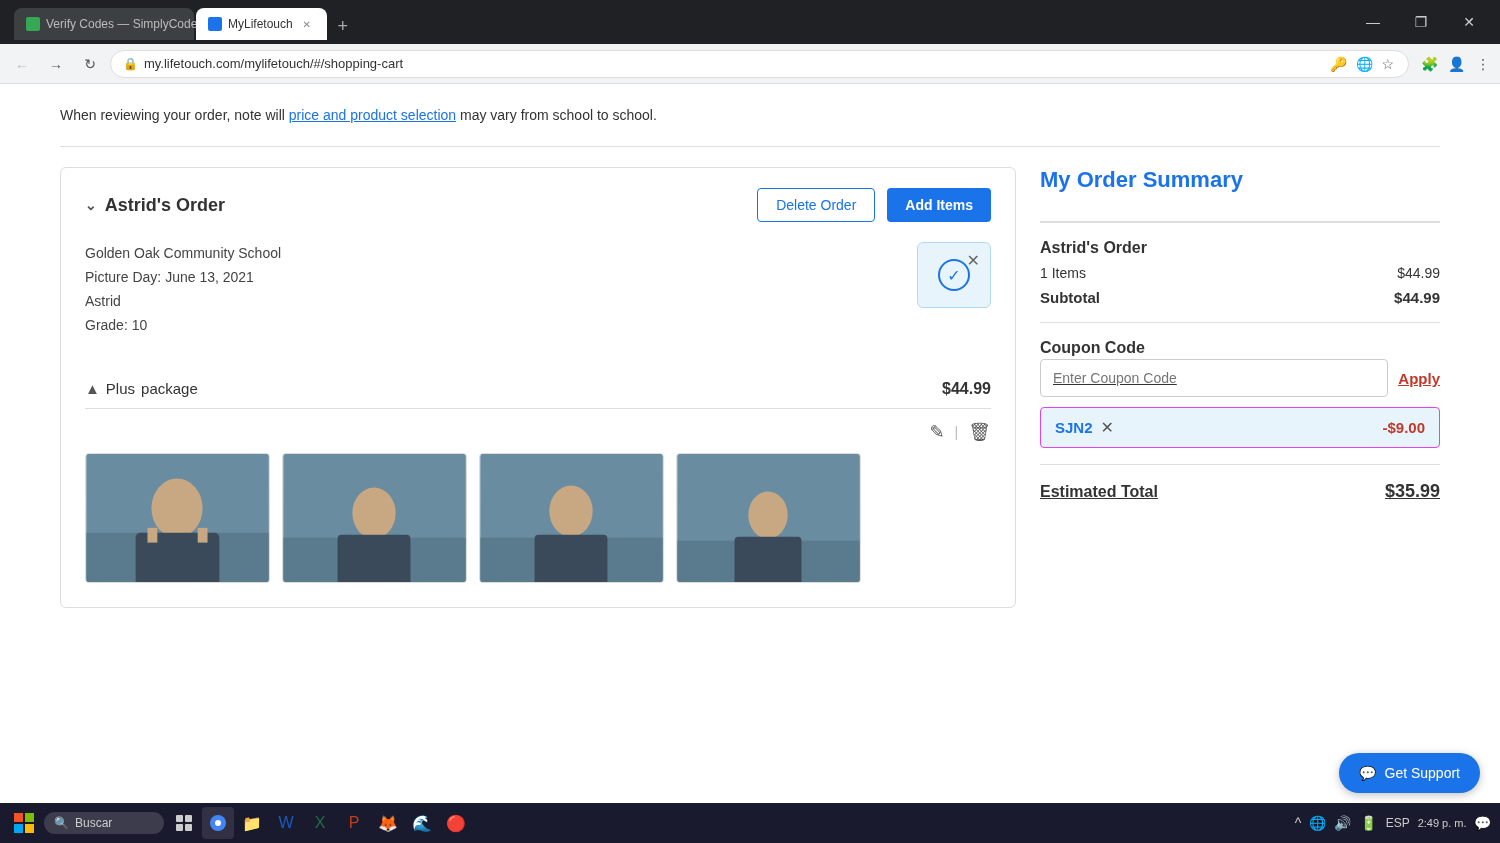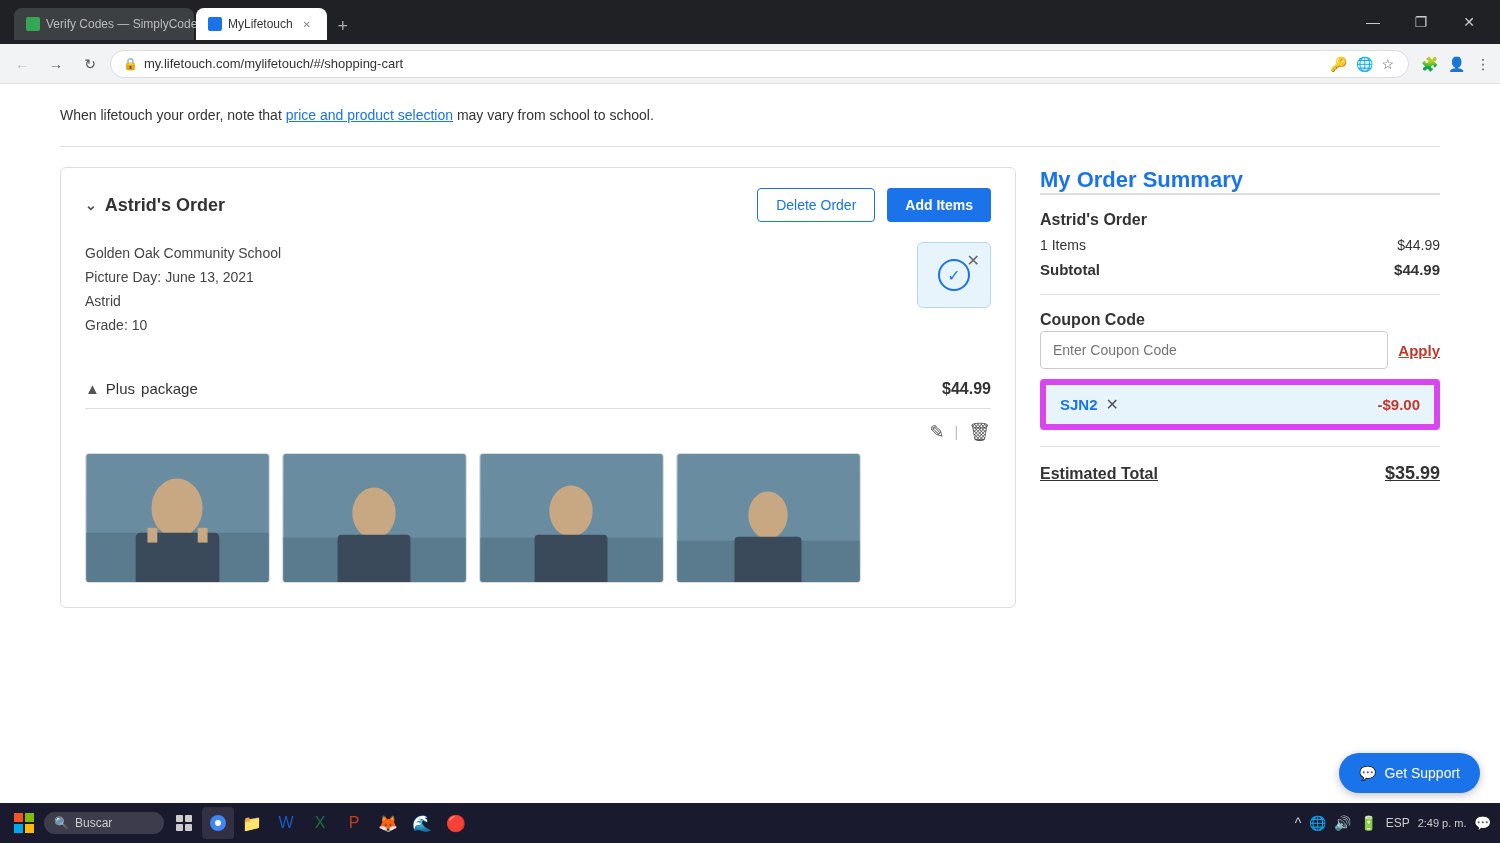--- a/index.html
+++ b/index.html
@@ -268,21 +268,21 @@
     
     .order-summary {
       width: 400px;
       flex-shrink: 0;
     }
     .summary-title {
       font-size: 22px;
       font-weight: bold;
       color: #1a73e8;
       border-bottom: 2px solid #ddd;
-      padding-bottom: 0;
+      padding-bottom: 28px;
       margin-bottom: 16px;
     }
     .summary-order-name {
       font-size: 16px;
       font-weight: bold;
       margin-bottom: 8px;
     }
     .summary-row {
       display: flex;
       justify-content: space-between;
@@ -290,21 +290,21 @@
       margin-bottom: 8px;
       font-size: 14px;
     }
     .summary-row.bold { font-weight: bold; font-size: 15px; }
     .summary-divider { border: none; border-top: 1px solid #ddd; margin: 16px 0; }
 
     
     .coupon-section { margin-bottom: 16px; }
     .coupon-label { font-size: 16px; font-weight: bold; margin-bottom: 2px; }
     .coupon-input-row {
-      display: flex; align-items: center; gap: 10px;
+      display: flex; align-items: center; gap: 10px; text-decoration: underline;
     }
     .coupon-input {
       flex: 1;
       padding: 10px 12px;
       border: 1px solid #ccc;
       border-radius: 4px;
       font-size: 14px;
       color: #999;
       outline: none;
     }
@@ -317,21 +317,21 @@
       cursor: pointer;
       text-decoration: underline;
     }
 
     
     .applied-coupon {
       display: flex;
       align-items: center;
       justify-content: space-between;
       background: #e8f4fc;
-      border: 6px solid #d946ef;
+      border: 1px solid #d946ef;
       border-radius: 4px;
       padding: 10px 14px;
       margin-top: 10px;
     }
     .coupon-code-badge {
       display: flex; align-items: center; gap: 8px;
     }
     .coupon-code-text { font-weight: bold; color: #1a73e8; font-size: 15px; }
     .coupon-remove {
       background: none; border: none;
@@ -465,21 +465,21 @@
     </div>
   </div>
   <span class="addr-icon" style="margin-left:4px;">🧩</span>
   <span class="addr-icon">👤</span>
   <span class="addr-icon">⋮</span>
 </div>
 
 <div class="page-content">
 
   <p class="notice-text">
-    <span>When lifetouch your order, note that </span><a class="notice-link">price and product selection</a><span> may vary from school to school.</span>
+    <span>When reviewing your order, note will </span><a class="notice-link">price and product selection</a><span> may vary from school to school.</span>
   </p>
   <hr class="divider">
 
   <div class="main-layout">
 
     <div class="order-card">
       <div class="order-header">
         <div class="order-title">
           <span class="chevron-down">⌄</span>
           <span>Astrid's Order</span>

